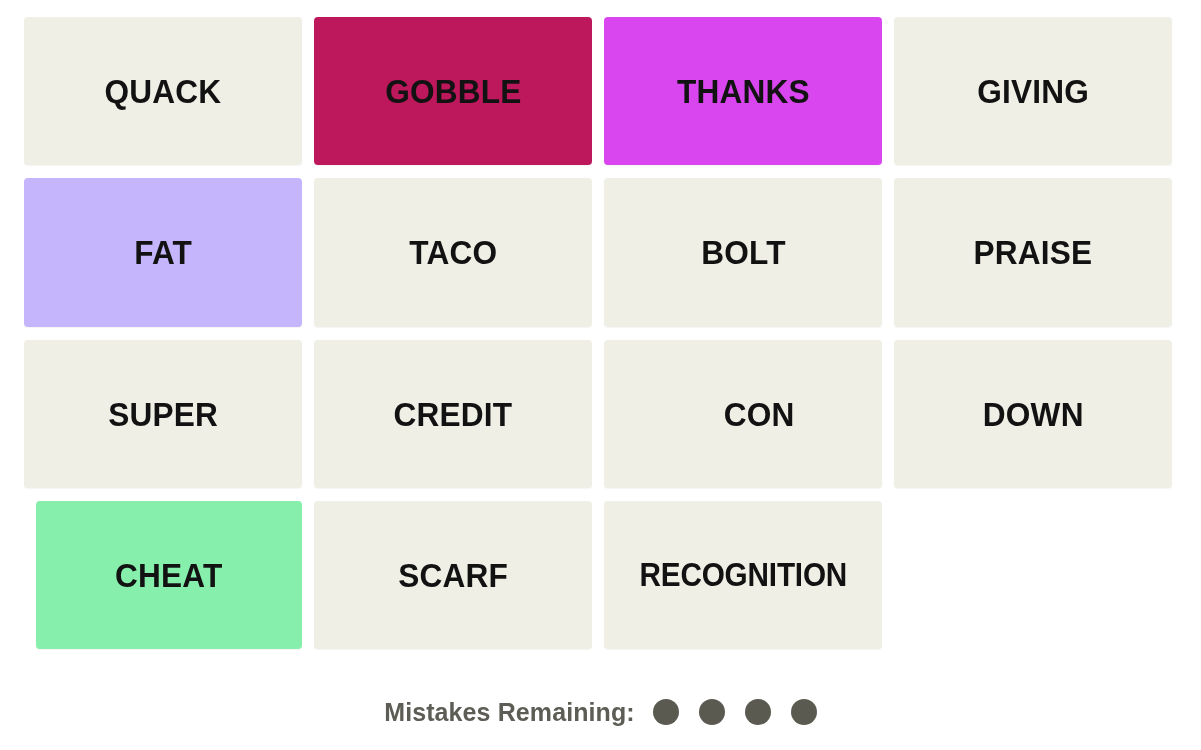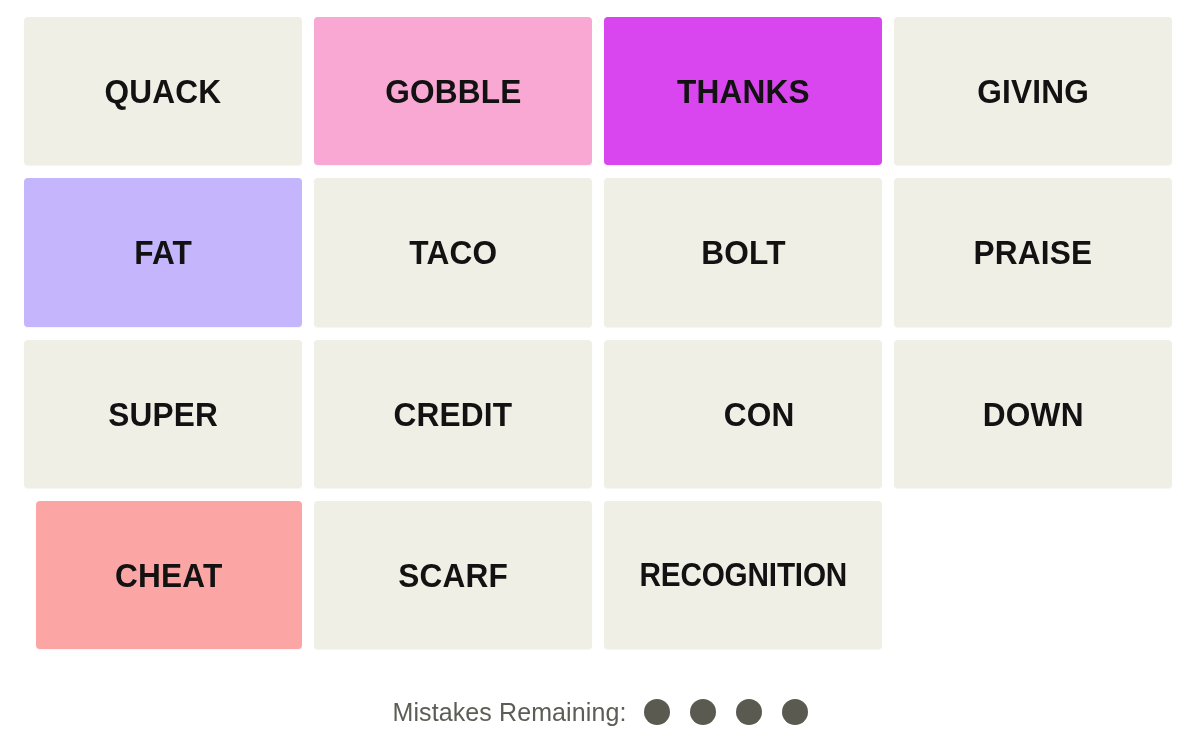--- a/index.html
+++ b/index.html
@@ -77,21 +77,21 @@
     width: 1201px;
     height: 40px;
     display: flex;
     align-items: center;
     justify-content: center;
   }
 
   #mistakes-label {
     font-family: "Liberation Sans", sans-serif;
     font-size: 25px;
-    font-weight: 400;
+    font-weight: 700;
     color: #5d5d55;
     letter-spacing: 0.1px;
     white-space: nowrap;
   }
 
   #mistakes-dots {
     display: flex;
     align-items: center;
     margin-left: 18px;
   }
@@ -108,21 +108,21 @@
 </head>
 <body>
 
 <div id="game-root" style="background: rgb(255, 255, 255);">
 
   <div id="puzzle-grid">
 
     <div class="tile" style="background: rgb(239, 239, 230);">
       <span class="tile-label" style="color: rgb(18, 18, 18);">QUACK</span>
     </div>
-    <div class="tile" style="background: #f9a8d4;">
+    <div class="tile" style="background: #be185d;">
       <span class="tile-label" style="color: rgb(18, 18, 18);">GOBBLE</span>
     </div>
     <div class="tile" style="background: #d946ef;">
       <span class="tile-label" style="color: rgb(18, 18, 18);">THANKS</span>
     </div>
     <div class="tile" style="background: rgb(239, 239, 230);">
       <span class="tile-label" style="color: rgb(18, 18, 18);">GIVING</span>
     </div>
 
     <div class="tile" style="background: #c4b5fd;">
@@ -144,21 +144,21 @@
     <div class="tile" style="background: rgb(239, 239, 230);">
       <span class="tile-label" style="color: rgb(18, 18, 18);">CREDIT</span>
     </div>
     <div class="tile" style="background: rgb(239, 239, 230); padding-left: 32px;">
       <span class="tile-label" style="color: rgb(18, 18, 18);">CON</span>
     </div>
     <div class="tile" style="background: rgb(239, 239, 230);">
       <span class="tile-label" style="color: rgb(18, 18, 18);">DOWN</span>
     </div>
 
-    <div class="tile" style="background: #fca5a5; margin-left: 12px;">
+    <div class="tile" style="background: #86efac; margin-left: 12px;">
       <span class="tile-label" style="color: rgb(18, 18, 18);">CHEAT</span>
     </div>
     <div class="tile" style="background: rgb(239, 239, 230);">
       <span class="tile-label" style="color: rgb(18, 18, 18);">SCARF</span>
     </div>
     <div class="tile" style="background: rgb(239, 239, 230);">
       <span class="tile-label long" style="color: rgb(18, 18, 18);">RECOGNITION</span>
     </div>
 
   </div>

